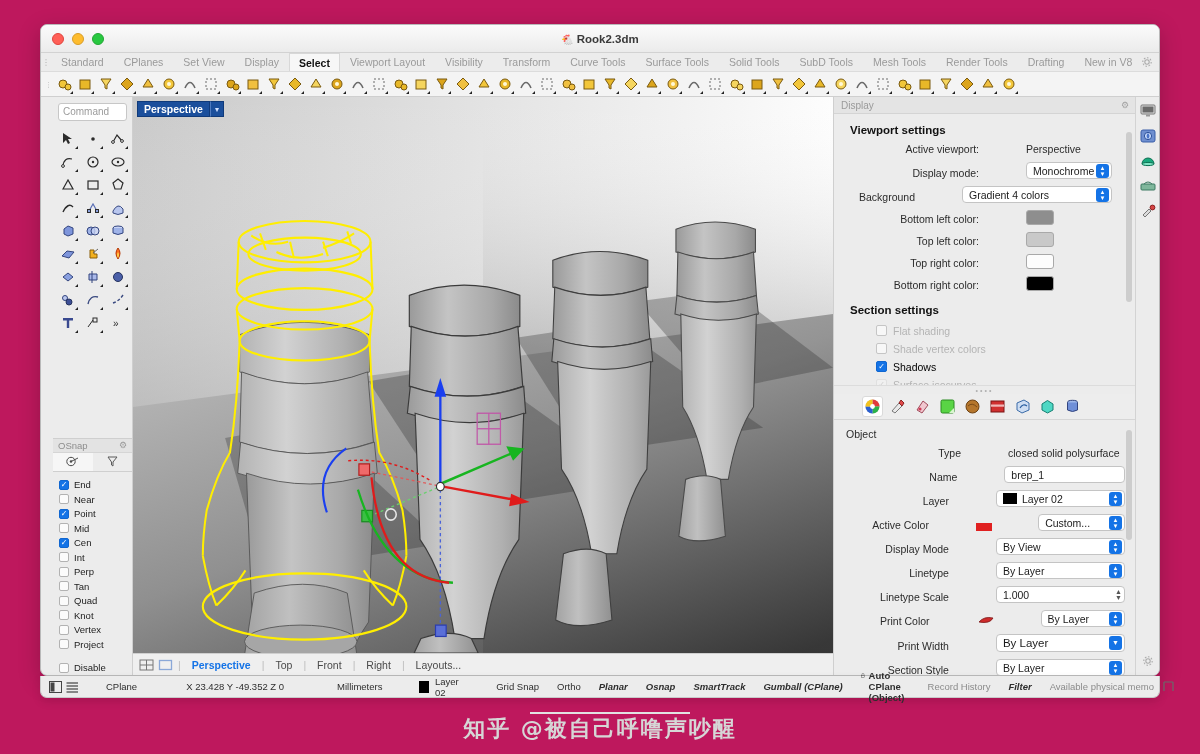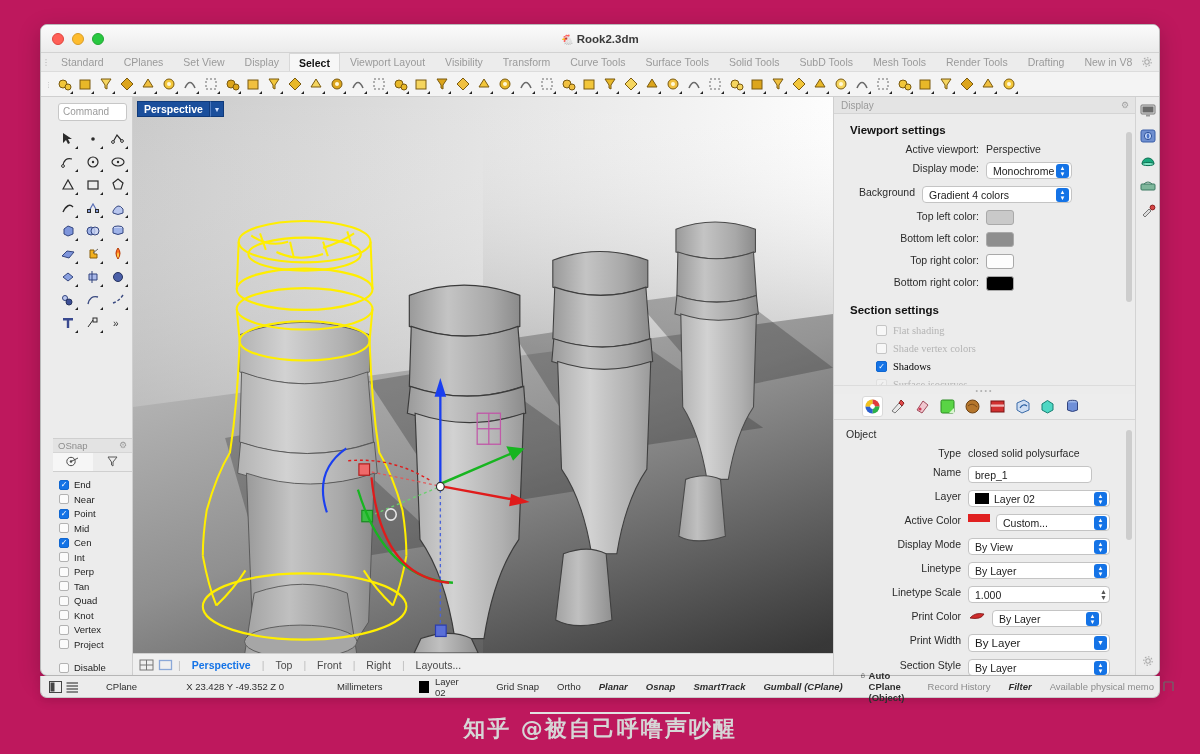--- a/index.html
+++ b/index.html
@@ -154,37 +154,37 @@
                display:flex; flex-direction:column; position:relative; }
   .panel-title {
     height:17px; background:#e4e4e4; border-bottom:1px solid #d4d4d4;
     font-size:10px; color:#9a9a9a; padding-left:7px; display:flex; align-items:center;
     position:relative;
   }
   .panel-title .gear { position:absolute; right:6px; color:#a2a2a2; font-size:9px; }
   .panel-scroll { position:relative; overflow:hidden; }
   .dispbody { background:#ececec; padding:8px 10px 0 4px; }
   .sec-title { font-size:11.5px; font-weight:bold; color:#111; margin:2px 0 7px 12px; }
-  .frow { display:flex; align-items:flex-start; margin-bottom:7px; }
+  .frow { display:flex; align-items:flex-end; margin-bottom:7px;gap:40px; }
   .flabel { font-size:10.5px; color:#2b2b2b; text-align:right; padding-right:7px; }
   .fval { font-size:10.5px; color:#2b2b2b; }
   .combo {
     background:#fff; border:1px solid #c4c4c4; border-radius:4px;
     height:17px; display:flex; align-items:center; padding:0 2px 0 6px;
     font-size:10.5px; color:#1b1b1b; position:relative;
   }
   .combo .stepper {
     margin-left:auto; width:13px; height:14px; background:#1473e6;
     border-radius:3px; color:#fff; font-size:6px; line-height:6px;
     display:flex; flex-direction:column; align-items:center; justify-content:center;
   }
   .combo .stepper.flat { background:#1473e6; font-size:7px; }
   .swatch { width:28px; height:15px; border:1px solid #a9a9a9; border-radius:3px; }
   .chkrow { display:flex; align-items:center; height:15px; margin-left:38px; margin-bottom:3px; }
-  .chkrow .lbl { font-size:10.5px; margin-left:6px;font-family:Liberation Serif, serif; }
+  .chkrow .lbl { font-size:10.5px; margin-left:6px; }
   .dim { color:#b4b4b4; }
   .cb2 { width:11px;height:11px;border:1px solid #c5c5c5;border-radius:2px;background:#f7f7f7;}
   .cb2.on{background:#1473e6;border-color:#1066d0;}
   .cb2.on::after{content:"✓";color:#fff;font-size:8px;line-height:10px;display:block;text-align:center;}
   .cb2.ghost::after{content:"✓";color:#cdcdcd;font-size:8px;line-height:10px;display:block;text-align:center;}
   .cb2.ghost{background:#f0f0f0;border-color:#e0e0e0;}
 
   .scrollbar {
     position:absolute; right:3px; width:6px; border-radius:3px; background:#cdcdcd;
   }
@@ -1030,26 +1030,26 @@
 
             <div class="frow">
               <div class="flabel" style="width:84px">Background</div>
               <div class="combo" style="width:150px">
                 <span>Gradient 4 colors</span>
                 <span class="stepper">▲<br>▼</span>
               </div>
             </div>
 
             <div class="frow">
+              <div class="flabel" style="width:148px">Bottom left color:</div>
+              <div class="swatch" id="sw1" style="background: rgb(142, 142, 142);"></div>
+            </div>
+            <div class="frow">
               <div class="flabel" style="width:148px">Top left color:</div>
               <div class="swatch" id="sw0" style="background: rgb(201, 201, 201);"></div>
-            </div>
-            <div class="frow">
-              <div class="flabel" style="width:148px">Bottom left color:</div>
-              <div class="swatch" id="sw1" style="background: rgb(142, 142, 142);"></div>
             </div>
             <div class="frow">
               <div class="flabel" style="width:148px">Top right color:</div>
               <div class="swatch" id="sw2" style="background: rgb(253, 253, 253);"></div>
             </div>
             <div class="frow">
               <div class="flabel" style="width:148px">Bottom right color:</div>
               <div class="swatch" id="sw3" style="background: rgb(0, 0, 0);"></div>
             </div>
 

